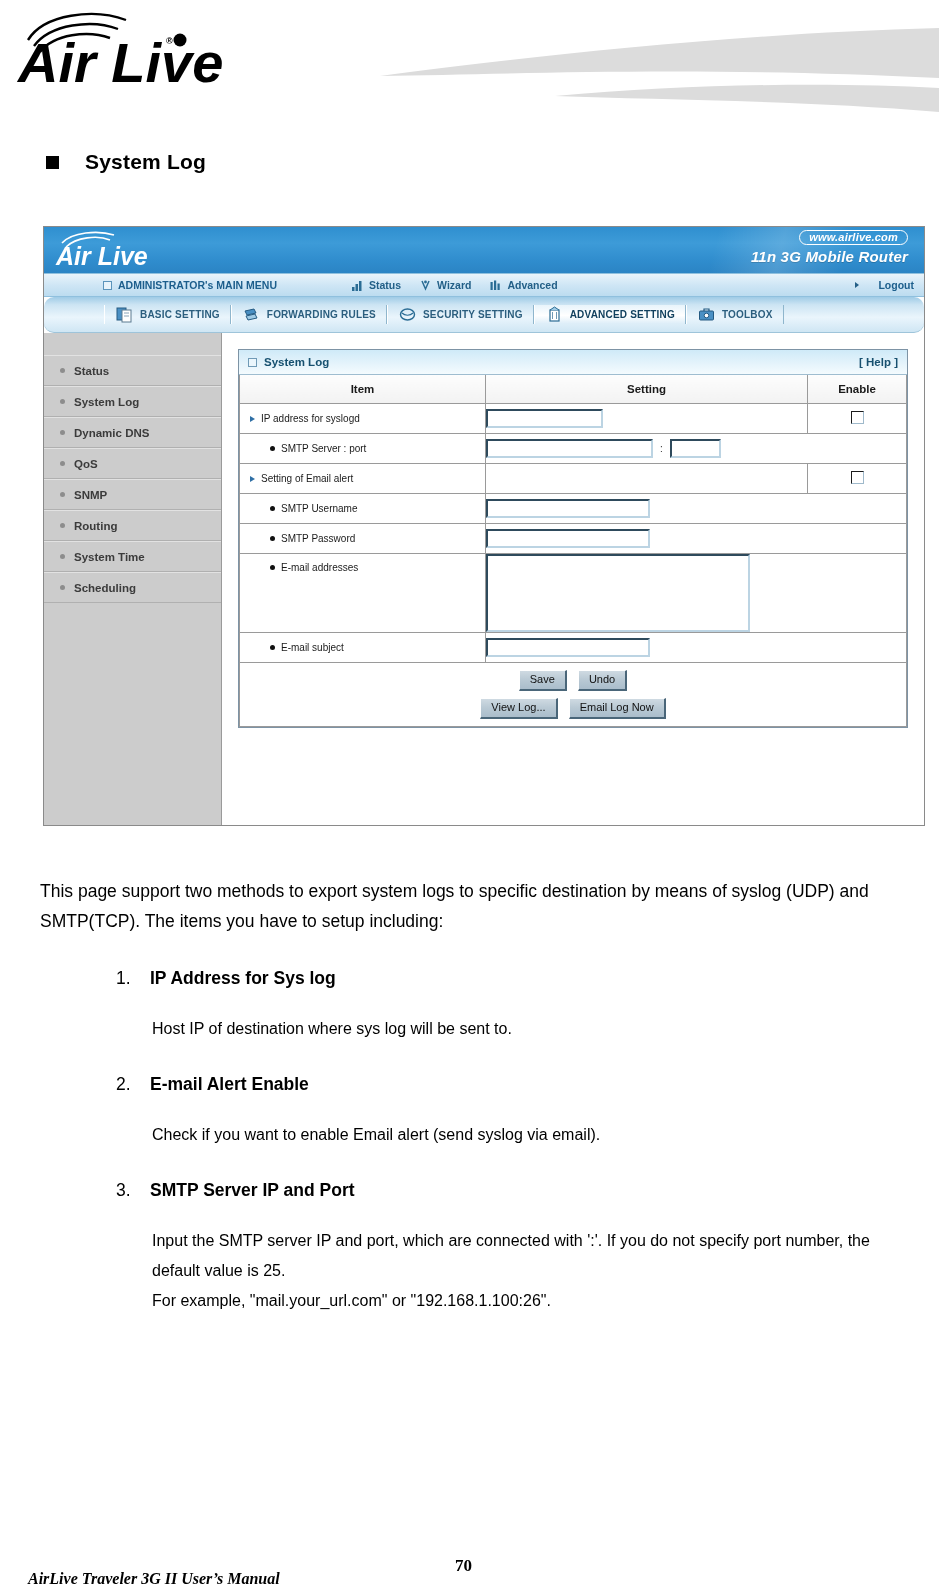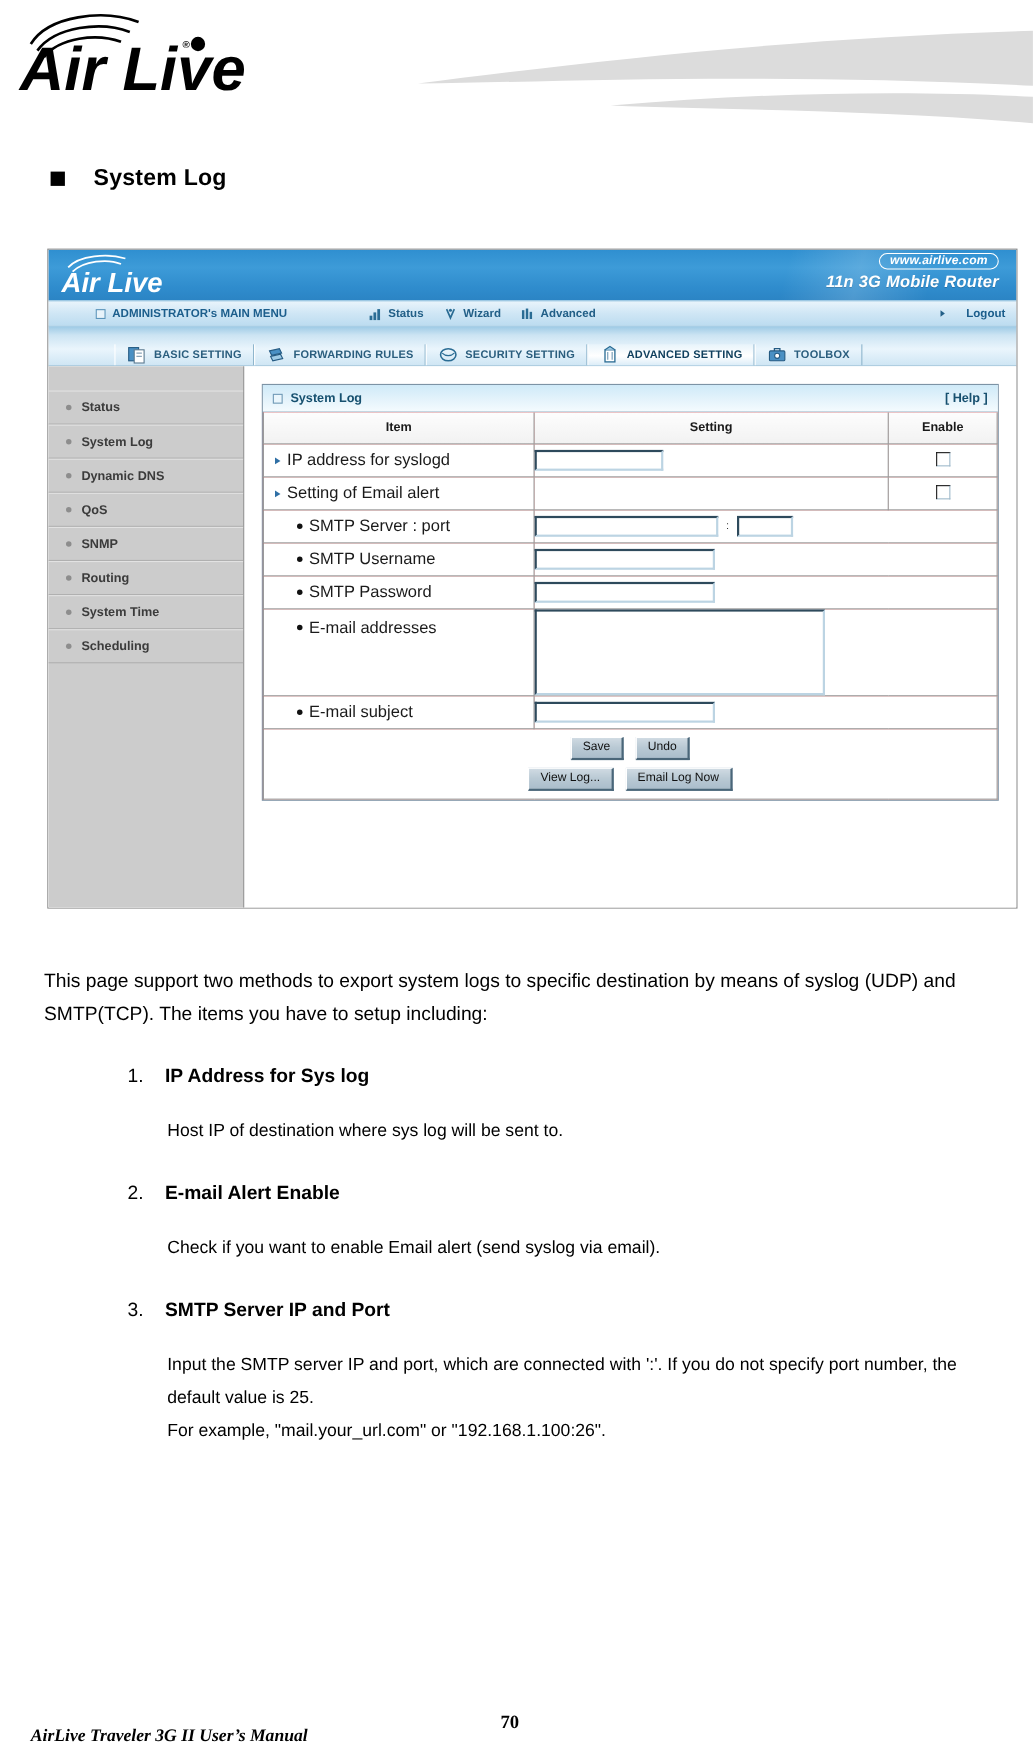--- a/index.html
+++ b/index.html
@@ -113,21 +113,21 @@
     border-top: 1px solid #8fc0de;
     border-bottom: 1px solid #8fc0de;
     display: flex;
     align-items: center;
     color: #1c5e8c;
     font-size: 10.5px;
     font-weight: bold;
   }
   .r-menu .mm-main {
     display: flex; align-items: center; gap: 6px;
-    margin-left: 4px; width: 230px; padding-left: 39px;
+    margin-left: 20px; width: 230px; padding-left: 39px;
   }
   .r-menu .mm-item {
     display: flex; align-items: center; gap: 5px;
     margin-left: 18px;
     color: #225f87;
   }
   .r-menu .mm-logout {
     position: absolute; right: 10px;
     display: flex; align-items: center; gap: 18px;
   }
@@ -137,23 +137,24 @@
     background: #e8f3fa;
     display: inline-block;
   }
 
   
   .r-tabs {
     height: 36px;
     background: linear-gradient(180deg,#9fcbe6 0%, #cce4f3 22%, #eaf5fc 58%, #cfe6f4 100%);
     border-bottom: 1px solid #9ec4da;
     display: flex;
-    align-items: flex-end;
+    align-items: center;
     padding-left: 60px;
     box-sizing: border-box;
+    border-radius: 10px;
   }
   .r-tab {
     display: flex;
     align-items: center;
     gap: 6px;
     padding: 0 10px;
     border-left: 1px solid #ffffff;
     border-right: 1px solid #8fb6cd;
     font-size: 10px;
     font-weight: bold;
@@ -260,21 +261,21 @@
     height: 29px;
     color: #1a1a1a;
     background: #fff;
   }
   .col-item   { width: 243px; }
   .col-enable { width: 96px; text-align: center; }
 
   .lbl {
     display: flex; align-items: center; gap: 6px;
     padding-left: 10px; height: 100%;
-    font-size: 15px;
+    font-size: 10px;
   }
   .lbl.sub { padding-left: 30px; }
   .tri {
     width: 0; height: 0;
     border-left: 5px solid #2f6fa5;
     border-top: 3.5px solid transparent;
     border-bottom: 3.5px solid transparent;
     display: inline-block;
   }
   .dot {
@@ -579,42 +580,42 @@
               <td class="cellpad">
                 <span class="fld w-ip"></span>
               </td>
               <td class="col-enable">
                 <span class="chk"></span>
               </td>
             </tr>
 
             <tr>
               <td>
-                <div class="lbl">
-                  <span class="tri"></span>
-                  <span>Setting of Email alert</span>
-                </div>
-              </td>
-              <td></td>
-              <td class="col-enable">
-                <span class="chk"></span>
-              </td>
-            </tr>
-
-            <tr>
-              <td>
                 <div class="lbl sub">
                   <span class="dot"></span>
                   <span>SMTP Server : port</span>
                 </div>
               </td>
               <td class="cellpad" colspan="2">
                 <span class="fld w-srv"></span>
                 <span class="colon">:</span>
                 <span class="fld w-port"></span>
+              </td>
+            </tr>
+
+            <tr>
+              <td>
+                <div class="lbl">
+                  <span class="tri"></span>
+                  <span>Setting of Email alert</span>
+                </div>
+              </td>
+              <td></td>
+              <td class="col-enable">
+                <span class="chk"></span>
               </td>
             </tr>
 
             <tr>
               <td>
                 <div class="lbl sub">
                   <span class="dot"></span>
                   <span>SMTP Username</span>
                 </div>
               </td>

